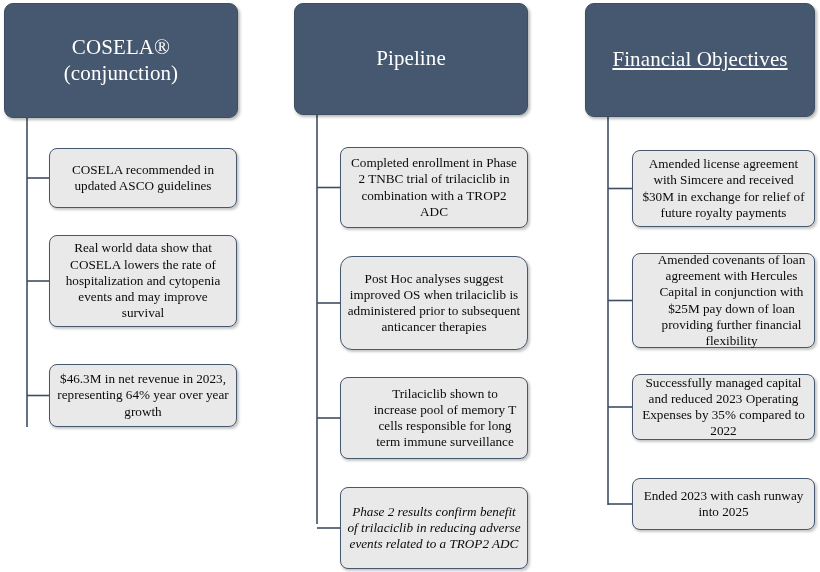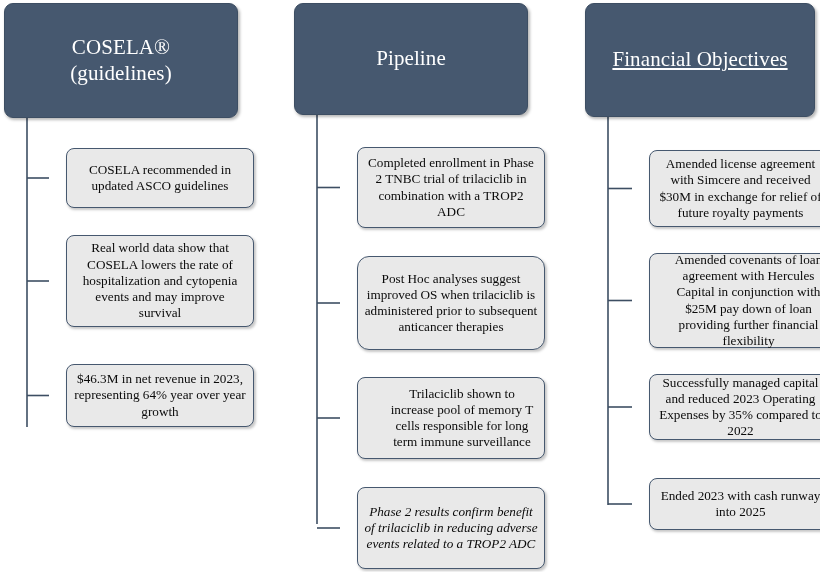--- a/index.html
+++ b/index.html
@@ -59,21 +59,20 @@
     border-radius: 8px;
     color: #0a0a0a;
     display: flex;
     align-items: center;
     justify-content: center;
     text-align: center;
     font-size: 13.2px;
     line-height: 1.23;
     padding: 3px 6px;
     box-shadow: 1.5px 2px 2.5px rgba(0,0,0,0.22);
-    margin-left: 17px;
   }
   .leaf-box .ltext {
     display: block;
   }
 </style>
 </head>
 <body>
 
 <div id="canvas">
   <svg id="connectors" viewBox="0 0 820 572" width="820" height="572">
@@ -88,21 +87,21 @@
       <line x1="317" y1="528" x2="340" y2="528" stroke="#3D4E63" stroke-width="1.6"></line>
       <line x1="608" y1="117" x2="608" y2="505" stroke="#3D4E63" stroke-width="1.6"></line>
       <line x1="608" y1="188.5" x2="632" y2="188.5" stroke="#3D4E63" stroke-width="1.6"></line>
       <line x1="608" y1="300.5" x2="632" y2="300.5" stroke="#3D4E63" stroke-width="1.6"></line>
       <line x1="608" y1="407" x2="632" y2="407" stroke="#3D4E63" stroke-width="1.6"></line>
       <line x1="608" y1="504" x2="632" y2="504" stroke="#3D4E63" stroke-width="1.6"></line>
     </svg>
   <div id="boxes">
       <div class="header-box" style="left: 4px; top: 3px; width: 234px; height: 115px;">
         <span class="htext">COSELA®
-(guidelines)</span>
+(conjunction)</span>
       </div>
       <div class="leaf-box" style="left: 49px; top: 148px; width: 188px; height: 60px;">
         <span class="ltext">COSELA recommended in updated ASCO guidelines</span>
       </div>
       <div class="leaf-box" style="left: 49px; top: 235px; width: 188px; height: 92px;">
         <span class="ltext">Real world data show that COSELA lowers the rate of hospitalization and cytopenia events and may improve survival</span>
       </div>
       <div class="leaf-box" style="left: 49px; top: 364px; width: 188px; height: 63px;">
         <span class="ltext">$46.3M in net revenue in 2023, representing 64% year over year growth</span>
       </div>

